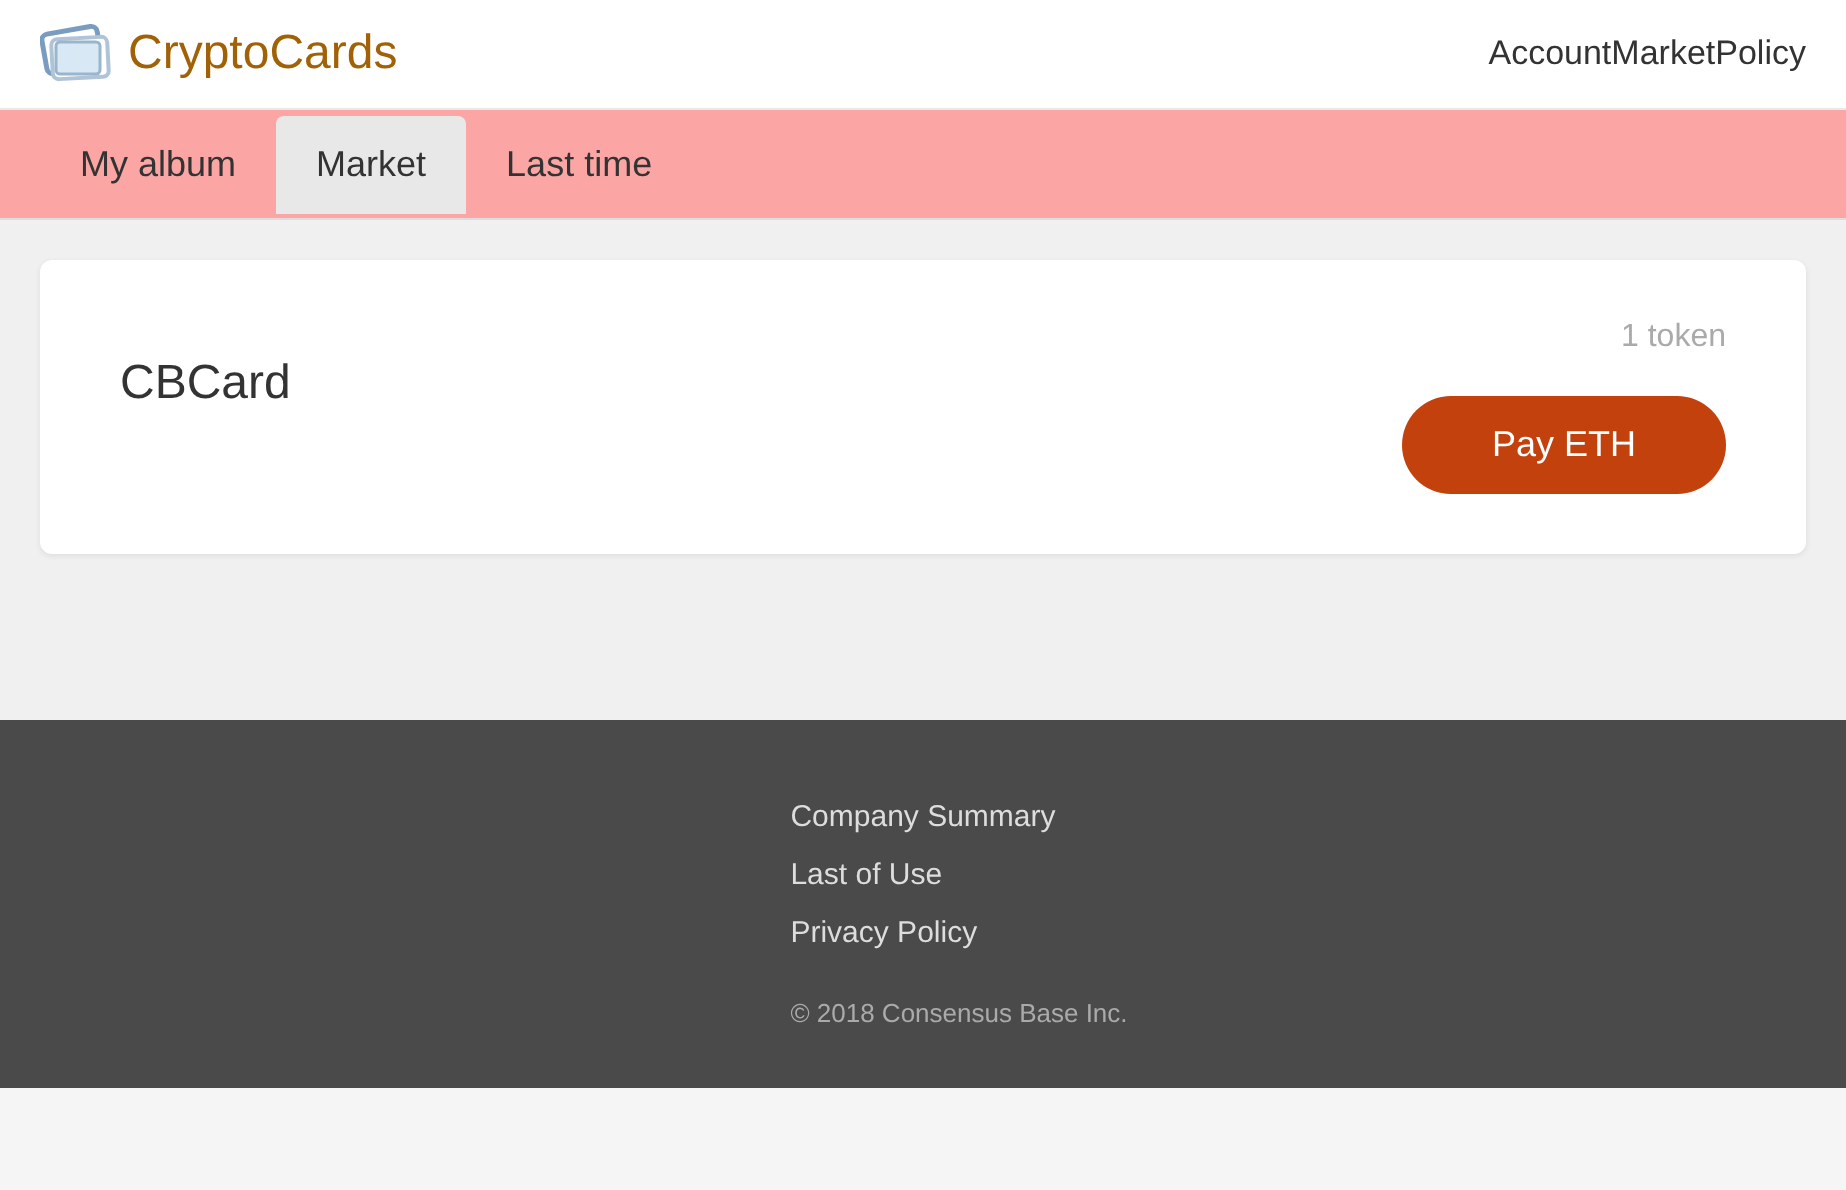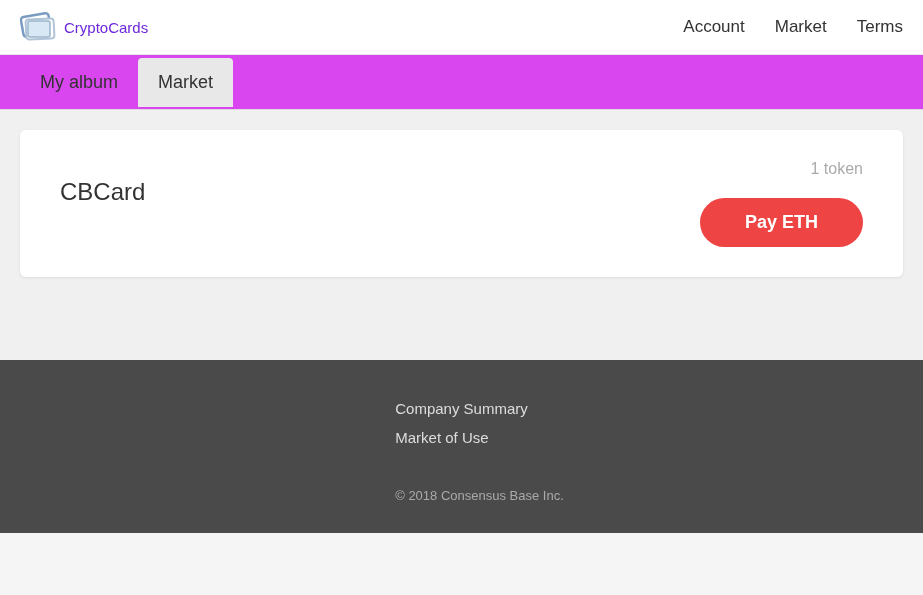--- a/index.html
+++ b/index.html
@@ -18,39 +18,38 @@
     .logo-area {
       display: flex;
       align-items: center;
       gap: 8px;
     }
     .logo-icon {
       width: 36px;
       height: 36px;
     }
     .logo-text {
-      font-size: 15px;
-      color: #6d28d9;
+      font-size: 24px;
+      color: #a16207;
       font-weight: 400;
     }
     .nav-links {
       display: flex;
-      gap: 30px;
       align-items: center;
     }
     .nav-link {
       font-size: 17px;
       color: #333;
       cursor: pointer;
       text-decoration: none;
     }
 
     
     .tabs-bar {
-      background: #d946ef;
+      background: #fca5a5;
       display: flex;
       align-items: center;
       padding: 0 20px;
       height: 55px;
       border-bottom: 1px solid #ddd;
     }
     .tab {
       padding: 14px 20px;
       font-size: 18px;
       cursor: pointer;
@@ -101,42 +100,42 @@
       display: flex;
       flex-direction: column;
       align-items: flex-end;
       gap: 20px;
     }
     .token-label {
       font-size: 16px;
       color: #aaa;
     }
     .pay-btn {
-      background: #ef4444;
+      background: #c2410c;
       color: #fff;
       border: none;
       border-radius: 30px;
       padding: 14px 45px;
       font-size: 18px;
       cursor: pointer;
-      font-weight: 700;
+      font-weight: 400;
     }
 
     
     .footer {
       background: #4a4a4a;
       padding: 40px 20px 30px;
       display: flex;
       flex-direction: column;
       align-items: center;
     }
     .footer-links {
       display: flex;
       gap: 44px;
-      margin-bottom: 42px;
+      margin-bottom: 24px;
     }
     .footer-col {
       display: flex;
       flex-direction: column;
       gap: 12px;
     }
     .footer-link {
       color: #ddd;
       font-size: 15px;
       cursor: pointer;
@@ -156,27 +155,28 @@
     <svg class="logo-icon" viewBox="0 0 36 36">
       <rect x="2" y="6" width="28" height="20" rx="3" fill="none" stroke="#7a9cc0" stroke-width="2.5" transform="rotate(-10 16 16)"></rect>
       <rect x="6" y="10" width="28" height="20" rx="3" fill="white" stroke="#b0c4d8" stroke-width="2" transform="rotate(-3 20 20)"></rect>
       <rect x="8" y="12" width="22" height="16" rx="2" fill="#d8e8f5" stroke="#9ab5cc" stroke-width="1.5"></rect>
     </svg>
     <span class="logo-text">CryptoCards</span>
   </div>
   <div class="nav-links">
     <a class="nav-link">Account</a>
     <a class="nav-link">Market</a>
-    <a class="nav-link">Terms</a>
+    <a class="nav-link">Policy</a>
   </div>
 </div>
 
 <div class="tabs-bar">
   <div class="tab">My album</div>
   <div class="tab active">Market</div>
+  <div class="tab">Last time</div>
 </div>
 
 <div class="main">
   <div class="card">
 
 
     <div class="card-info">
       <div class="card-name">CBCard</div>
     </div>
 
@@ -184,17 +184,18 @@
       <span class="token-label">1 token</span>
       <button class="pay-btn">Pay ETH</button>
     </div>
   </div>
 </div>
 
 <div class="footer">
   <div class="footer-links">
     <div class="footer-col">
       <a class="footer-link">Company Summary</a>
-      <a class="footer-link">Market of Use</a>
+      <a class="footer-link">Last of Use</a>
+      <a class="footer-link">Privacy Policy</a>
     </div>
   </div>
   <div class="footer-copyright">© 2018 Consensus Base Inc.</div>
 </div>
 
 </body></html>

